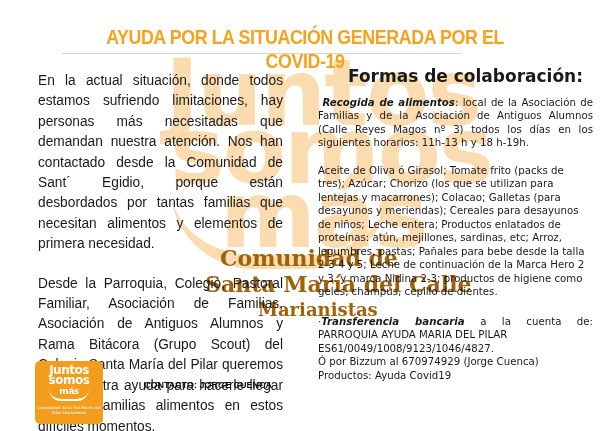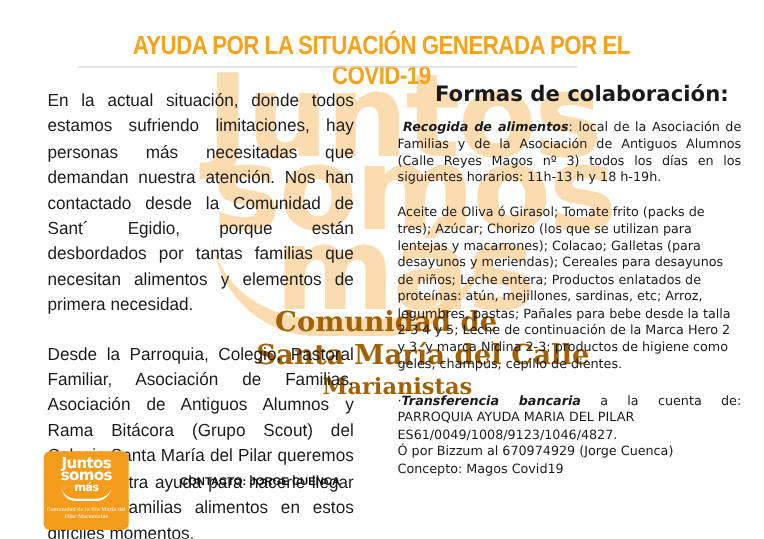--- a/index.html
+++ b/index.html
@@ -125,15 +125,15 @@
 
 <div class="right-col">
   <div class="forms-heading">Formas de colaboración:</div>
   <p class="recogida">&nbsp;<span class="lead">Recogida de alimentos</span><span>: local de la Asociación de Familias y de la Asociación de Antiguos Alumnos (Calle Reyes Magos nº 3) todos los días en los siguientes horarios: 11h-13 h y 18 h-19h.</span></p>
   <p class="products">Aceite de Oliva ó Girasol; Tomate frito (packs de tres); Azúcar; Chorizo (los que se utilizan para lentejas y macarrones); Colacao; Galletas (para desayunos y meriendas); Cereales para desayunos de niños; Leche entera; Productos enlatados de proteínas: atún, mejillones, sardinas, etc; Arroz, legumbres, pastas; Pañales para bebe  desde la talla 2-3 4 y 5;  Leche de continuación de la  Marca Hero 2 y 3. y marca Nidina 2-3; productos de higiene como geles, champús, cepillo de dientes.</p>
   <div class="transfer">
     <div class="transfer-first"><span>·</span><span class="lead">Transferencia bancaria</span><span> a la cuenta de:</span></div>
     <div>PARROQUIA AYUDA MARIA DEL PILAR</div>
     <div>ES61/0049/1008/9123/1046/4827.</div>
     <div>Ó por Bizzum al 670974929 (Jorge Cuenca)</div>
-    <div>Concepto: Magos Covid19</div>
+    <div>Productos: Ayuda Covid19</div>
   </div>
 </div>
 
 </body></html>

